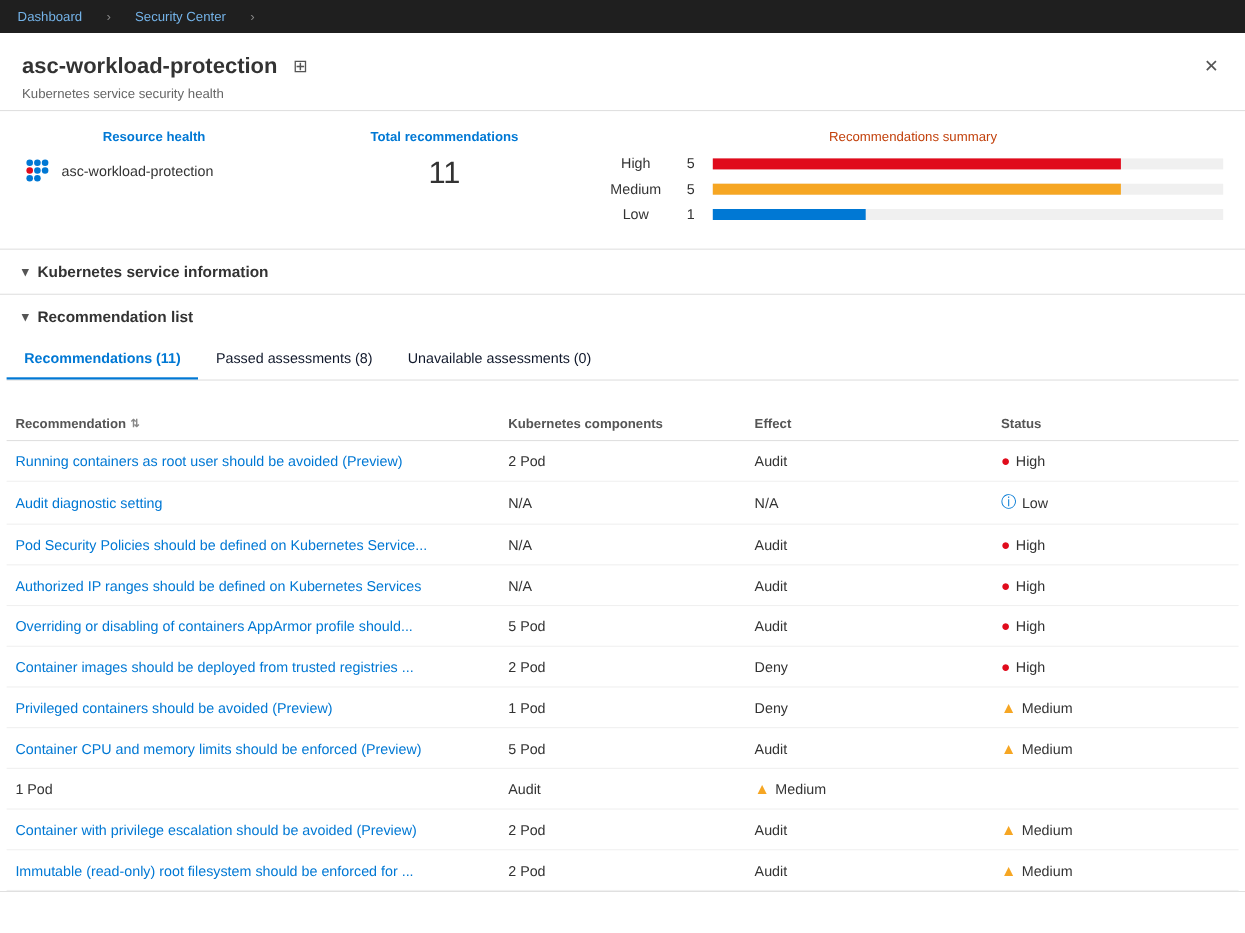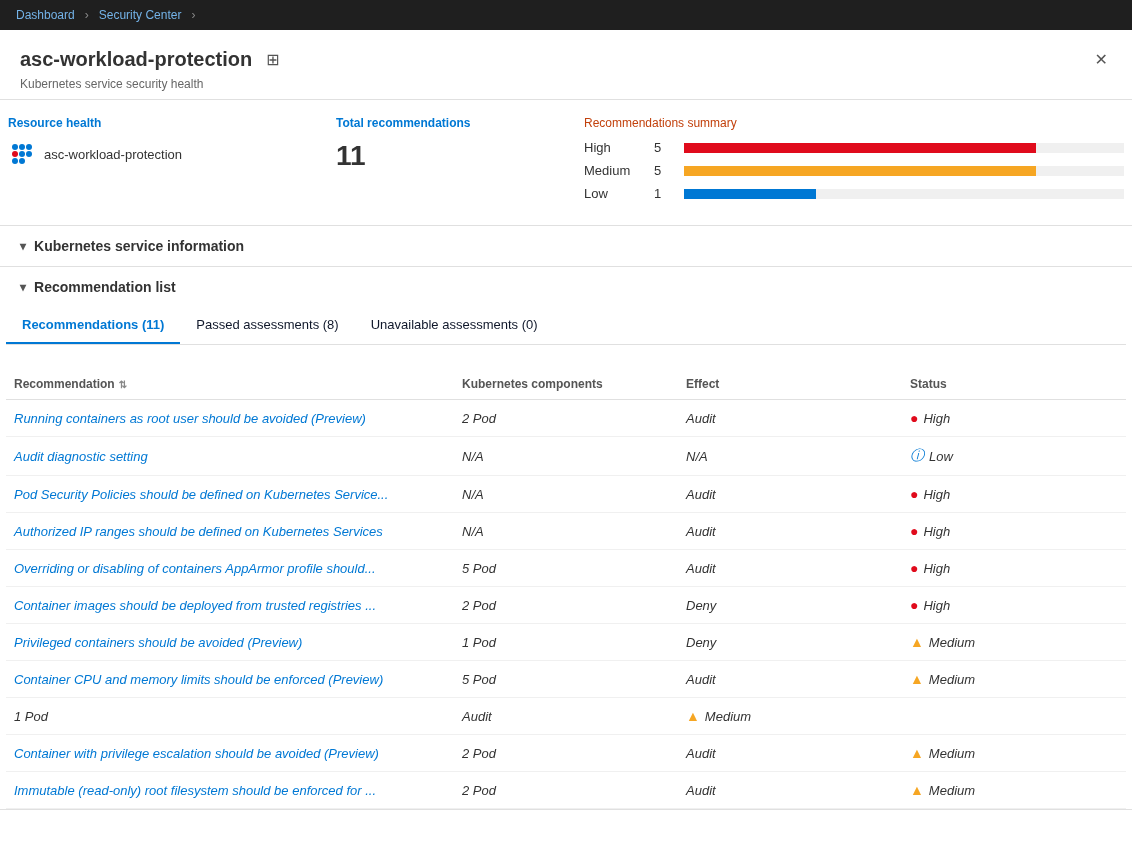--- a/index.html
+++ b/index.html
@@ -1,37 +1,37 @@
 <!DOCTYPE html>
 <html><head>
   <meta charset="utf-8">
   <style>
     * { box-sizing: border-box; margin: 0; padding: 0; }
     body { font-family: 'Segoe UI', Arial, sans-serif; font-size: 13px; background: #fff; color: #333; }
 
-    .breadcrumb { display: flex; align-items: center; gap: 10px; padding: 8px 16px; background: #1f1f1f; color: #ccc; font-size: 12px; }
+    .breadcrumb { display: flex; align-items: center; gap: 22px; padding: 8px 16px; background: #1f1f1f; color: #ccc; font-size: 12px; }
     .breadcrumb a { color: #74b3e8; text-decoration: none; }
     .breadcrumb-sep { color: #888; }
 
     .page-header { display: flex; align-items: flex-start; justify-content: space-between; padding: 16px 20px 8px; border-bottom: 1px solid #e0e0e0; }
     .page-title-area { display: flex; flex-direction: column; }
     .page-title { display: flex; align-items: center; gap: 10px; font-size: 20px; font-weight: 600; color: #333; }
     .page-subtitle { font-size: 12px; color: #666; margin-top: 4px; }
     .header-icons { display: flex; align-items: center; gap: 8px; }
     .icon-btn { background: none; border: none; cursor: pointer; font-size: 16px; color: #555; padding: 4px; }
 
-    .summary-section { display: flex; gap: 88px; padding: 16px 8px; border-bottom: 1px solid #e0e0e0; }
+    .summary-section { display: flex; gap: 64px; padding: 16px 20px; border-bottom: 1px solid #e0e0e0; text-align: center; }
 
     .resource-health { min-width: 240px; }
     .section-label { font-size: 12px; color: #0078d4; font-weight: 600; margin-bottom: 10px; }
     .resource-item { display: flex; align-items: center; gap: 8px; }
     .resource-icon { width: 28px; height: 28px; display: flex; align-items: center; justify-content: center; }
 
     .total-recs { min-width: 160px; }
-    .total-recs-number { font-size: 28px; font-weight: 700; color: #333; }
+    .total-recs-number { font-size: 28px; font-weight: 400; color: #333; }
 
     .recs-summary { flex: 1; }
     .recs-summary-title { font-size: 12px; color: #c2410c; margin-bottom: 10px; }
     .severity-row { display: flex; align-items: center; gap: 10px; margin-bottom: 8px; }
     .severity-label { width: 60px; font-size: 13px; }
     .severity-count { width: 20px; font-size: 13px; }
     .severity-bar-container { flex: 1; height: 10px; background: #f0f0f0; }
     .severity-bar { height: 100%; }
     .bar-high { background: #e00b1c; width: 80%; }
     .bar-medium { background: #f6a623; width: 80%; }
@@ -45,21 +45,21 @@
 
     .tabs { display: flex; gap: 0; border-bottom: 1px solid #e0e0e0; margin-bottom: 12px; }
     .tab { padding: 10px 16px; cursor: pointer; font-size: 13px; color: #0f172a; border-bottom: 2px solid transparent; }
     .tab.active { color: #0078d4; border-bottom: 2px solid #0078d4; font-weight: 600; }
 
     .table-container { width: 100%; margin-top: 24px; }
     .table-header { display: grid; grid-template-columns: 2fr 1fr 1fr 1fr; padding: 8px 0; border-bottom: 1px solid #e0e0e0; font-size: 12px; color: #555; font-weight: 600; }
     .table-header .col { padding: 0 8px; display: flex; align-items: center; gap: 4px; }
     .sort-icon { font-size: 10px; color: #888; }
 
-    .table-row { display: grid; grid-template-columns: 2fr 1fr 1fr 1fr; padding: 10px 0; border-bottom: 1px solid #f0f0f0; font-style: italic; }
+    .table-row { display: grid; grid-template-columns: 2fr 1fr 1fr 1fr; padding: 10px 0; border-bottom: 1px solid #f0f0f0; }
     .table-row .col { padding: 0 8px; display: flex; align-items: center; font-size: 13px; }
     .col-recommendation { color: #0078d4; cursor: pointer; }
 
     .status-badge { display: flex; align-items: center; gap: 5px; font-size: 13px; }
     .status-icon-high { color: #e00b1c; font-size: 14px; }
     .status-icon-medium { color: #f6a623; font-size: 14px; }
     .status-icon-low { color: #0078d4; font-size: 14px; }
   </style>
 </head>
 <body>

